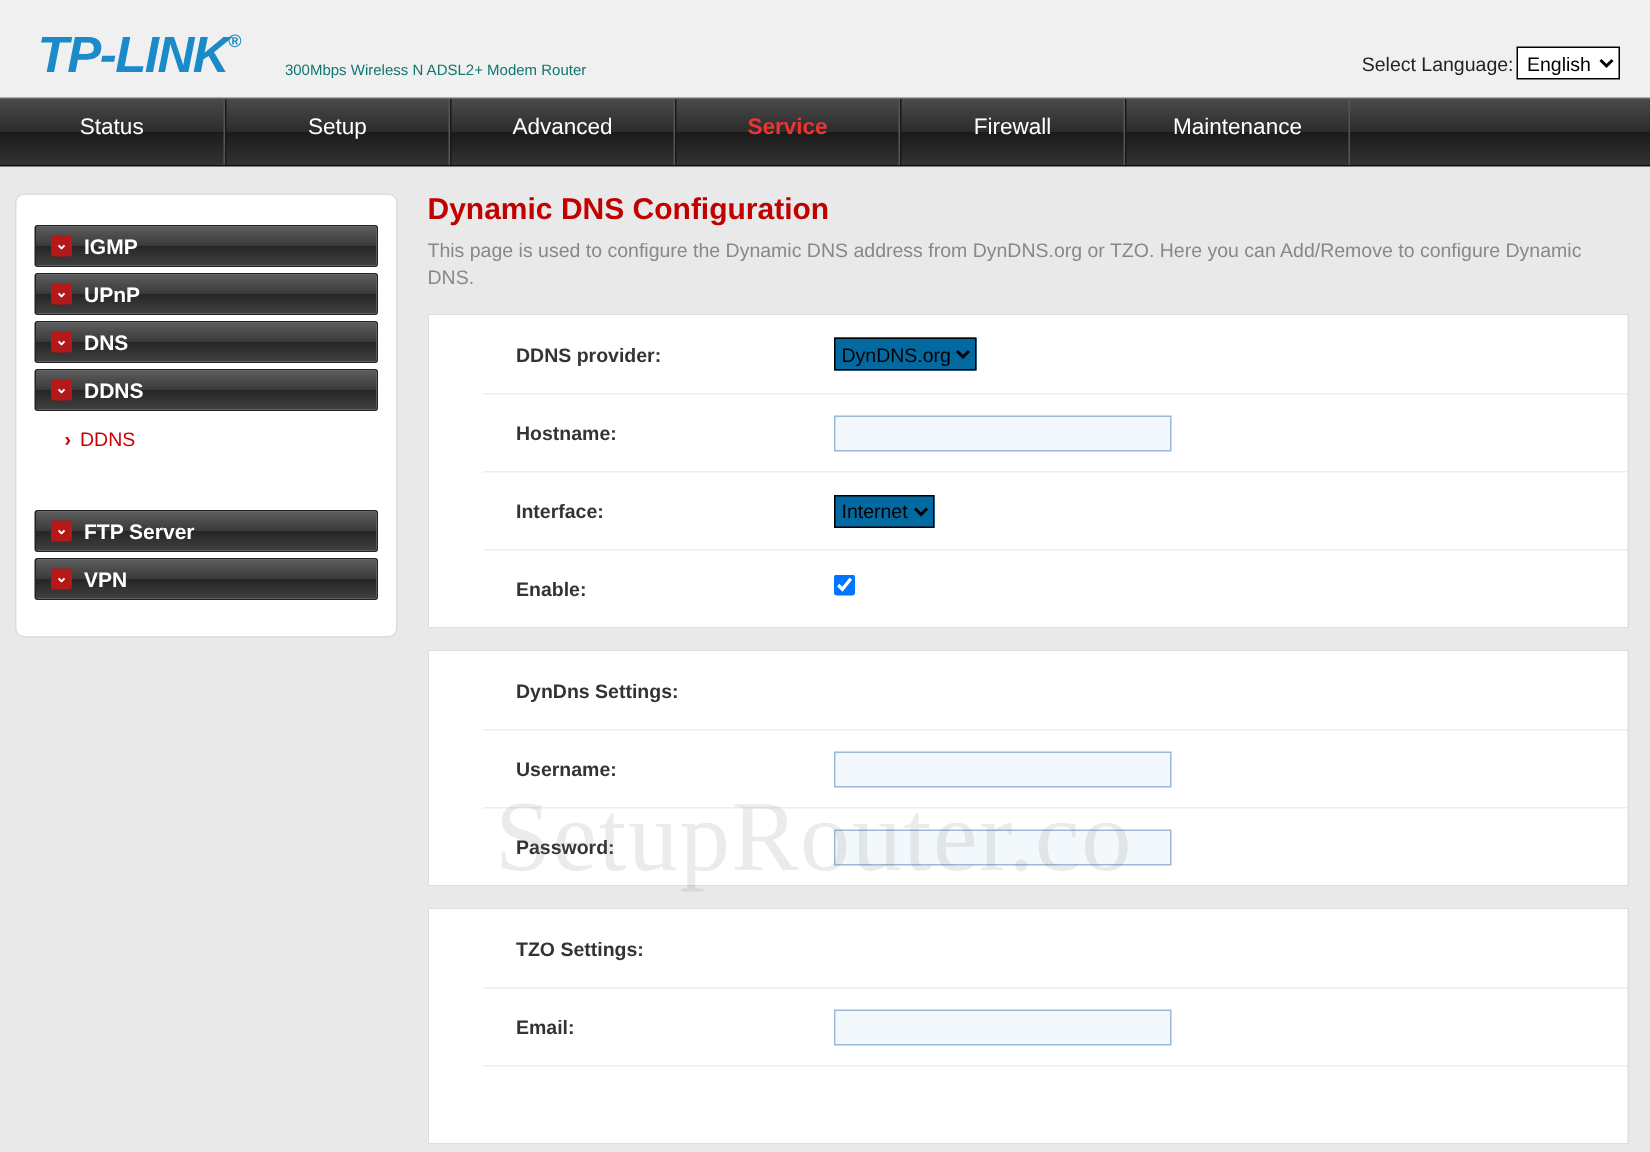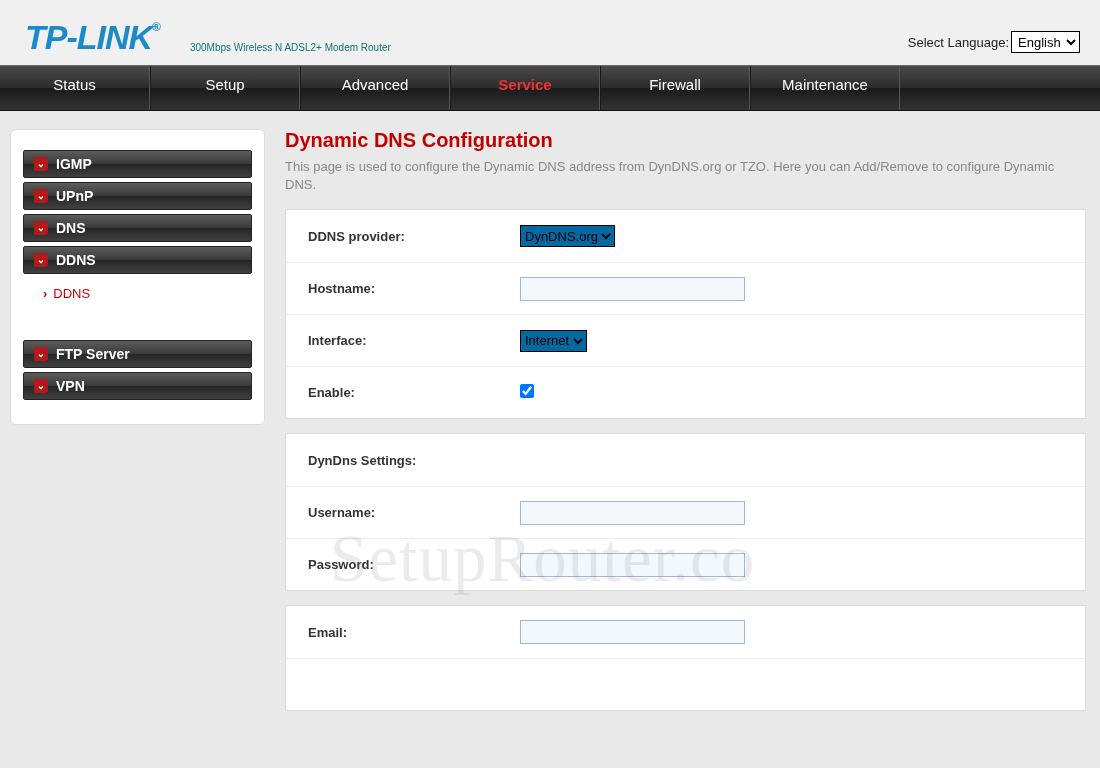--- a/index.html
+++ b/index.html
@@ -142,20 +142,21 @@
   .panel {
     background: #fff;
     border: 1px solid #ddd;
     margin-bottom: 14px;
   }
   .form-row {
     display: flex;
     border-top: 1px solid #eee;
     min-height: 52px;
     align-items: center;
+    margin-left: 36px;
   }
   .panel .form-row:first-child { border-top: none; }
   .section-head {
     color: #333;
     font-size: 14px;
     font-weight: bold;
   }
   .form-label {
     width: 230px;
     padding-left: 22px;
@@ -302,20 +303,23 @@
       <div class="form-row">
         <div class="form-label">Password:</div>
         <div class="form-field">
           <input type="password" class="text-input" value="" style="">
         </div>
       </div>
     </div>
 
     <div class="panel">
       <div class="form-row">
+        <div class="form-label section-head">TZO Settings:</div>
+      </div>
+      <div class="form-row">
         <div class="form-label">Email:</div>
         <div class="form-field">
           <input type="text" class="text-input" value="" style="">
         </div>
       </div>
       <div class="form-row" style="border-top:1px solid #eee; height:20px;"></div>
     </div>
 
   </div>
 </div>

